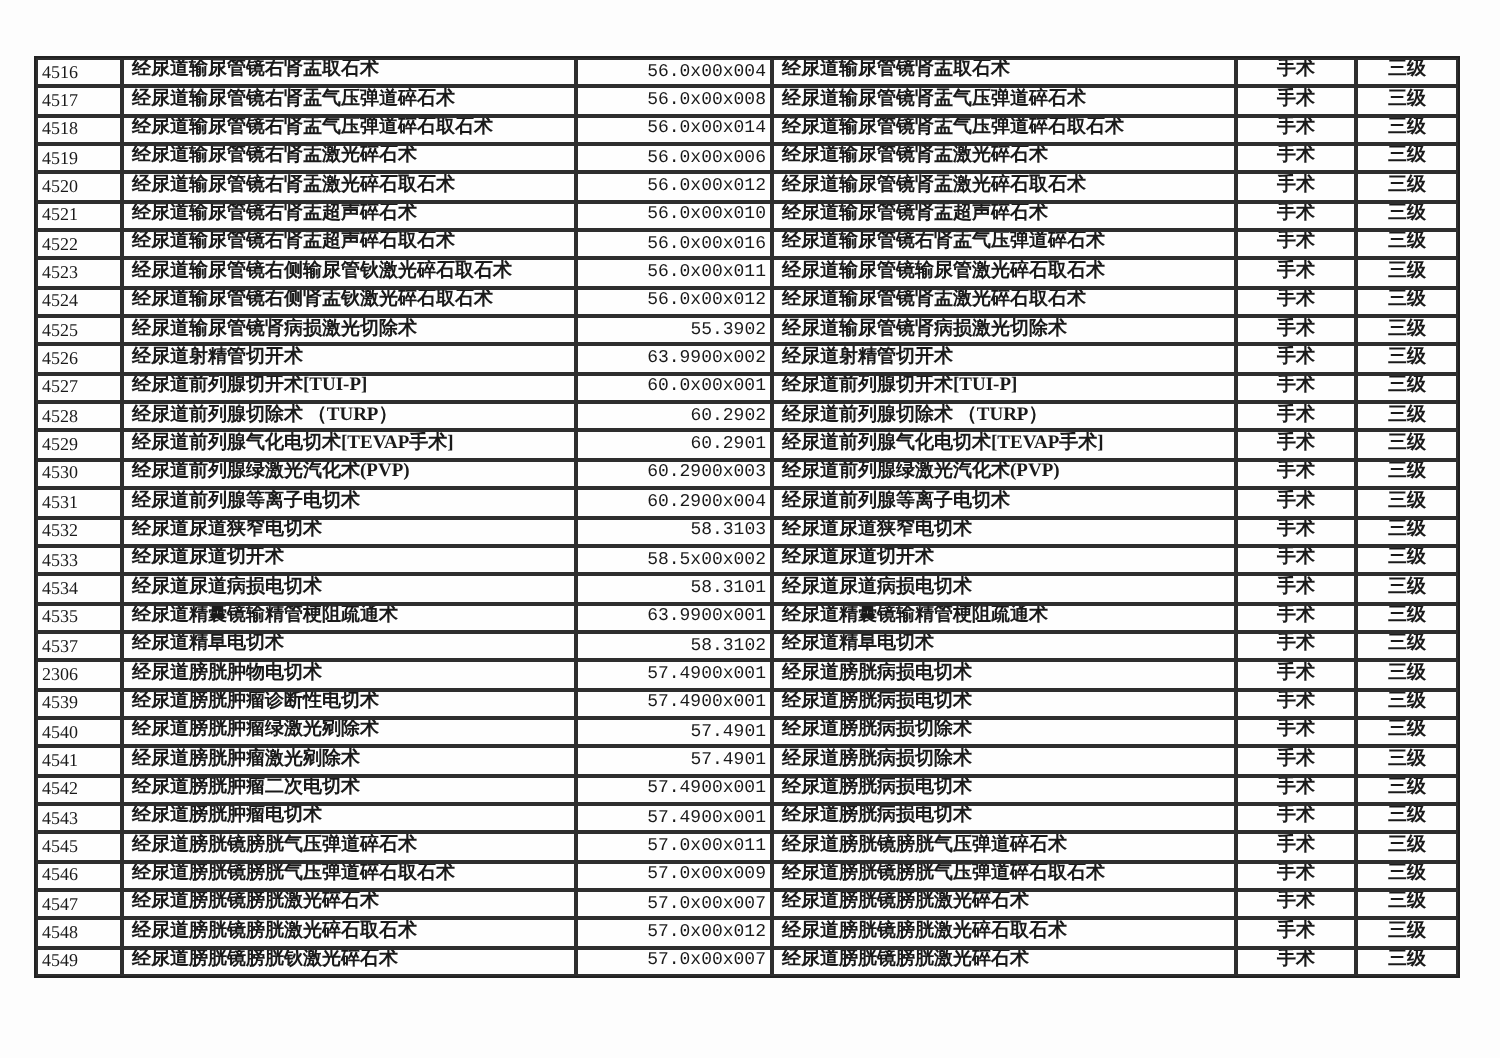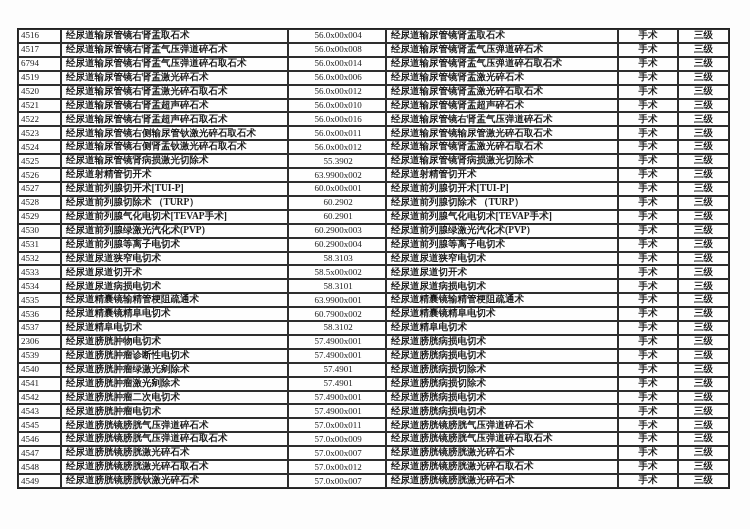--- a/index.html
+++ b/index.html
@@ -43,23 +43,23 @@
     font-size: 9px;
   }
   td.c1, td.c3 {
     text-align: left;
     padding-left: 4px;
     font-family: "Liberation Serif", serif;
     font-size: 9.5px;
     font-weight: 600;
   }
   td.c2 {
-    text-align: center;
+    text-align: right;
     padding-left: 4px;
-    font-family: Liberation Serif, serif;
+    font-family: Liberation Mono, monospace;
     font-size: 9px;
   }
   td.c4, td.c5 {
     text-align: center;
     font-family: "Liberation Serif", serif;
     font-size: 9.5px;
     font-weight: 600;
   }
 </style>
 </head>
@@ -86,21 +86,21 @@
         </tr>
         <tr>
           <td class="c0">4517</td>
           <td class="c1">经尿道输尿管镜右肾盂气压弹道碎石术</td>
           <td class="c2">56.0x00x008</td>
           <td class="c3">经尿道输尿管镜肾盂气压弹道碎石术</td>
           <td class="c4">手术</td>
           <td class="c5">三级</td>
         </tr>
         <tr>
-          <td class="c0">6794</td>
+          <td class="c0">4518</td>
           <td class="c1">经尿道输尿管镜右肾盂气压弹道碎石取石术</td>
           <td class="c2">56.0x00x014</td>
           <td class="c3">经尿道输尿管镜肾盂气压弹道碎石取石术</td>
           <td class="c4">手术</td>
           <td class="c5">三级</td>
         </tr>
         <tr>
           <td class="c0">4519</td>
           <td class="c1">经尿道输尿管镜右肾盂激光碎石术</td>
           <td class="c2">56.0x00x006</td>
@@ -226,28 +226,20 @@
           <td class="c2">58.3101</td>
           <td class="c3">经尿道尿道病损电切术</td>
           <td class="c4">手术</td>
           <td class="c5">三级</td>
         </tr>
         <tr>
           <td class="c0">4535</td>
           <td class="c1">经尿道精囊镜输精管梗阻疏通术</td>
           <td class="c2">63.9900x001</td>
           <td class="c3">经尿道精囊镜输精管梗阻疏通术</td>
-          <td class="c4">手术</td>
-          <td class="c5">三级</td>
-        </tr>
-        <tr>
-          <td class="c0">4536</td>
-          <td class="c1">经尿道精囊镜精阜电切术</td>
-          <td class="c2">60.7900x002</td>
-          <td class="c3">经尿道精囊镜精阜电切术</td>
           <td class="c4">手术</td>
           <td class="c5">三级</td>
         </tr>
         <tr>
           <td class="c0">4537</td>
           <td class="c1">经尿道精阜电切术</td>
           <td class="c2">58.3102</td>
           <td class="c3">经尿道精阜电切术</td>
           <td class="c4">手术</td>
           <td class="c5">三级</td>

